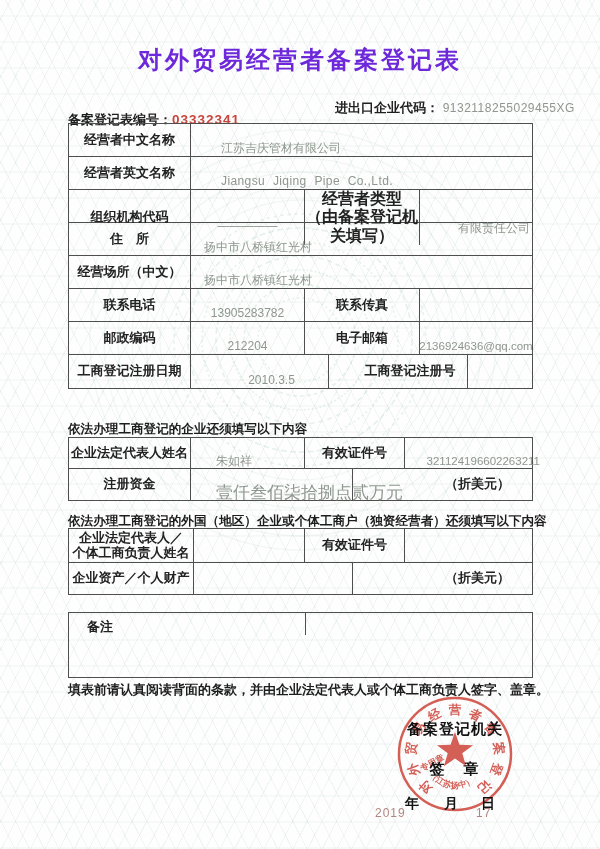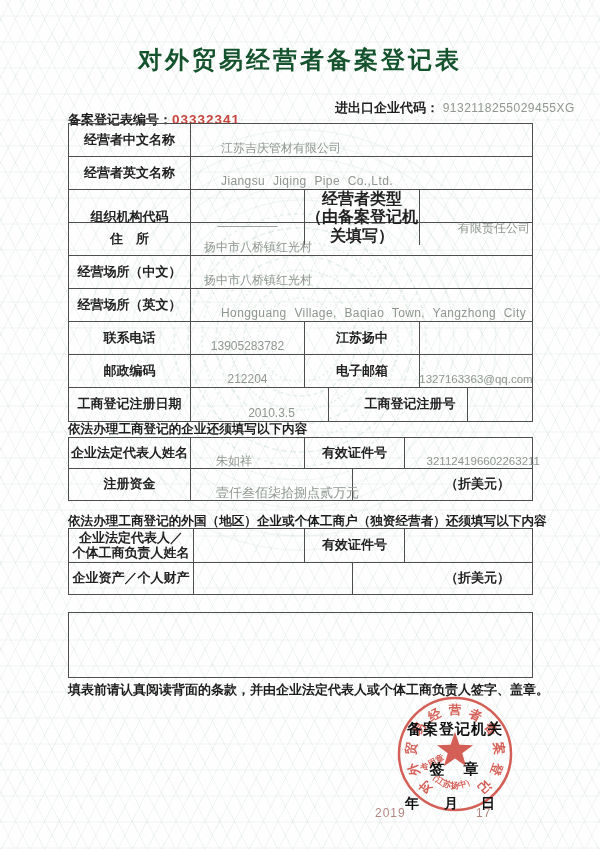--- a/index.html
+++ b/index.html
@@ -17,21 +17,21 @@
     background-image:
       repeating-linear-gradient(63deg, rgba(130,165,155,0.10) 0 1px, transparent 1px 13px),
       repeating-linear-gradient(-63deg, rgba(130,165,155,0.10) 0 1px, transparent 1px 13px),
       repeating-linear-gradient(0deg, rgba(140,175,160,0.06) 0 2px, transparent 2px 26px);
   }
   .rosette{position:absolute;left:70px;top:110px;z-index:0;}
   .page{position:absolute;inset:0;z-index:1;}
 
   .title{
     position:absolute;left:0;top:44px;width:600px;text-align:center;
-    font-size:24px;font-weight:bold;letter-spacing:3px;color:#14532d;
+    font-size:24px;font-weight:bold;letter-spacing:3px;color:#6d28d9;
   }
   .head-line{position:absolute;top:99px;left:68px;width:465px;font-size:13px;font-weight:bold;}
   .head-left{position:absolute;left:0;top:0;white-space:nowrap;margin-top:12px;}
   .head-right{position:absolute;left:267px;top:0;white-space:nowrap;}
   .red-no{color:#c8443c;font-weight:bold;letter-spacing:1px;font-size:13.5px;}
   .grey-code{color:#8f968f;font-weight:normal;font-size:12px;letter-spacing:0.5px;}
 
   
   .tbl{position:absolute;left:68px;border:1px solid #4e4e4e;box-sizing:border-box;background:rgba(255,255,255,0.0);}
   .row{display:grid;box-sizing:border-box;border-bottom:1px solid #4e4e4e;}
@@ -139,44 +139,38 @@
       <div class="cell val j-left2">
           <span class="low">扬中市八桥镇红光村</span>
         </div>
     </div>
     <div class="row" style="grid-template-columns:122px 341px;height:33px;">
       <div class="cell lbl">经营场所（中文）</div>
       <div class="cell val j-left2">
           <span class="low">扬中市八桥镇红光村</span>
         </div>
     </div>
-    <div class="row" style="grid-template-columns:122px 341px;height:33px;">
-      <div class="cell lbl">经营场所（英文）</div>
-      <div class="cell val j-left wordy">
-          <span class="low">Hongguang Village, Baqiao Town, Yangzhong City</span>
-        </div>
-    </div>
     <div class="row" style="grid-template-columns:122px 114px 115px 112px;height:33px;">
       <div class="cell lbl">联系电话</div>
       <div class="cell val">
           <span class="low">13905283782</span>
         </div>
-      <div class="cell lbl">江苏扬中</div>
+      <div class="cell lbl">联系传真</div>
       <div class="cell val">
           <span class="low"></span>
         </div>
     </div>
     <div class="row" style="grid-template-columns:122px 114px 115px 112px;height:33px;">
       <div class="cell lbl">邮政编码</div>
       <div class="cell val">
           <span class="low">212204</span>
         </div>
       <div class="cell lbl">电子邮箱</div>
       <div class="cell val">
-          <span class="low" style="font-size:11.5px;">1327163363@qq.com</span>
+          <span class="low" style="font-size:11.5px;">2136924636@qq.com</span>
         </div>
     </div>
     <div class="row" style="grid-template-columns:122px 114px 115px 112px;height:33px;gap:24px;">
       <div class="cell lbl">工商登记注册日期</div>
       <div class="cell val">
           <span class="low">2010.3.5</span>
         </div>
       <div class="cell lbl">工商登记注册号</div>
       <div class="cell val">
           <span class="low"></span>
@@ -192,21 +186,21 @@
           <span class="low">朱如祥</span>
         </div>
       <div class="cell lbl">有效证件号</div>
       <div class="cell val j-right">
           <span class="low" style="margin-right:-10px;font-size:11.5px;">321124196602263211</span>
         </div>
     </div>
     <div class="row" style="grid-template-columns:122px 162px 179px;height:31px;">
       <div class="cell lbl">注册资金</div>
       <div class="cell val j-left3">
-          <span class="low" style="font-size:13px;">壹仟叁佰柒拾捌点贰万元</span>
+          <span class="low" style="font-size:17px;">壹仟叁佰柒拾捌点贰万元</span>
         </div>
       <div class="cell lbl j-right-pad">（折美元）</div>
     </div>
   </div>
 
   <div class="section-head" style="top:513px;">依法办理工商登记的外国（地区）企业或个体工商户（独资经营者）还须填写以下内容</div>
   <div class="tbl" style="top:528px;width:465px;">
     <div class="row" style="grid-template-columns:125px 111px 100px 127px;height:34px;">
       <div class="cell lbl">
         <span>
@@ -226,20 +220,21 @@
       <div class="cell lbl">企业资产／个人财产</div>
       <div class="cell val">
           <span class="low"></span>
         </div>
       <div class="cell lbl j-right-pad">（折美元）</div>
     </div>
   </div>
 
   <div class="tbl" style="top:612px;width:465px;">
     <div class="row" style="grid-template-columns:237px 226px;height:64px;">
+      <div class="cell lbl remarks-lbl" style="justify-content:flex-start;">备注</div>
       <div class="cell val">
           <span></span>
         </div>
     </div>
   </div>
 
   <div class="foot-note">填表前请认真阅读背面的条款，并由企业法定代表人或个体工商负责人签字、盖章。</div>
 
   <div class="auth">
     <div class="auth-title">备案登记机关</div>

